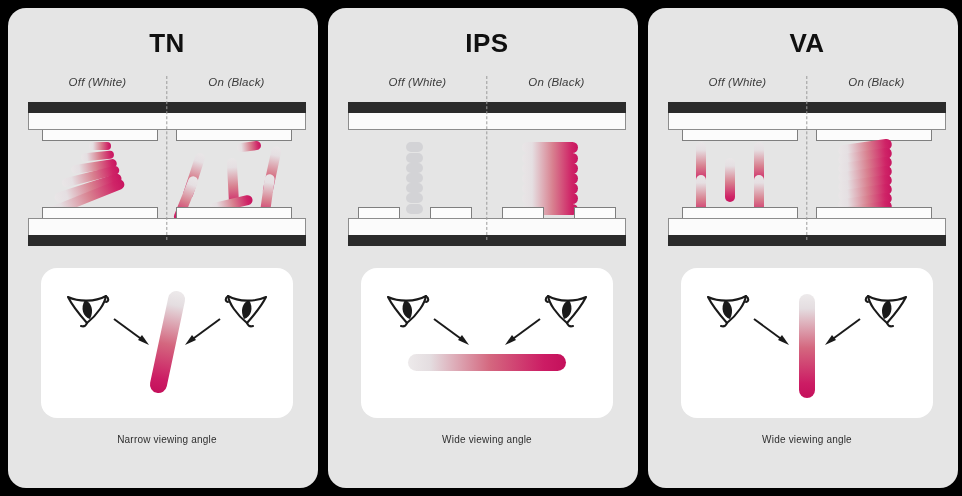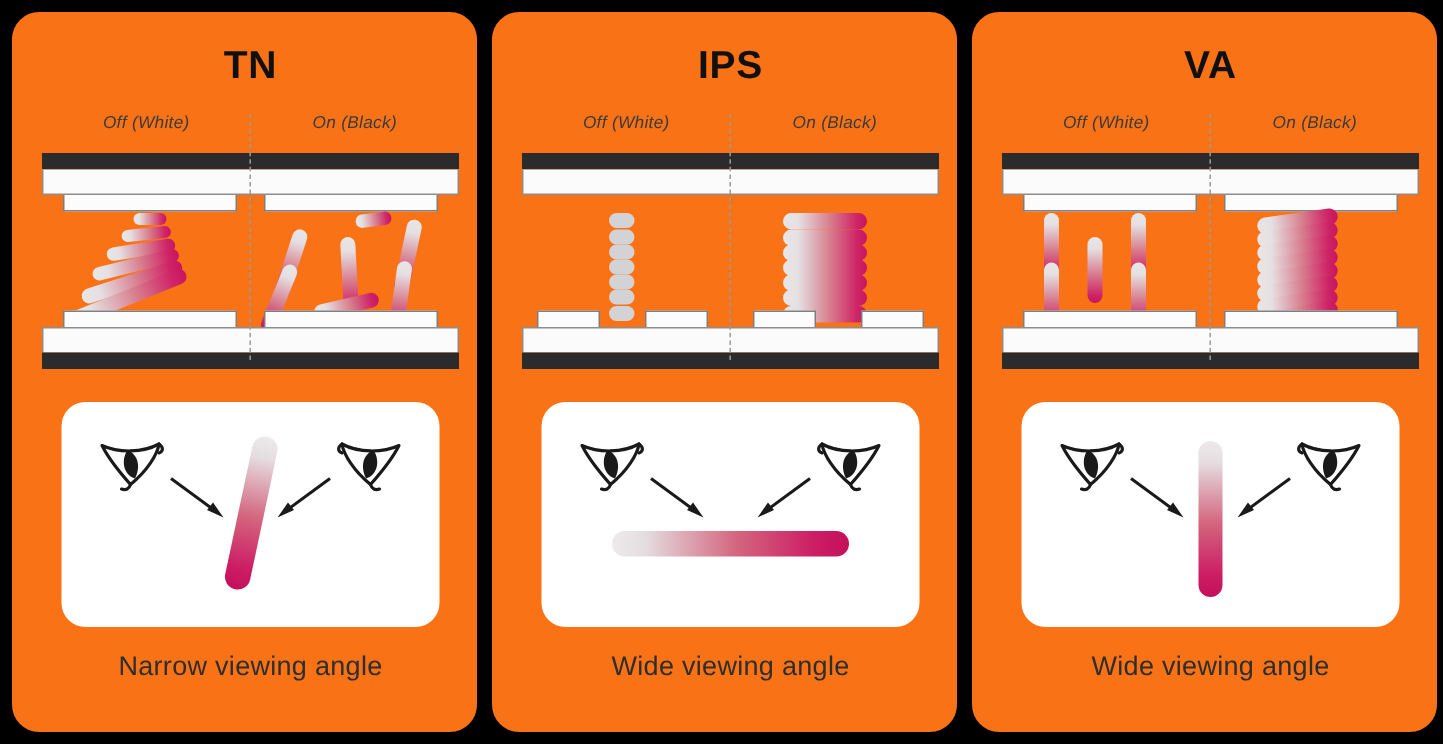--- a/index.html
+++ b/index.html
@@ -20,21 +20,21 @@
     background: #000000;
     display: flex;
     gap: 10px;
     padding: 8px 8px;
     align-items: stretch;
   }
 
   .panel {
     position: relative;
     flex: 1 1 0;
-    background: #f97316;
+    background: #e5e5e5;
     border-radius: 18px;
     display: flex;
     flex-direction: column;
     align-items: center;
     padding: 14px 12px 14px 20px;
   }
 
   .panel-title {
     font-size: 26px;
     font-weight: bold;
@@ -223,21 +223,21 @@
     width: 16px;
     height: 104px;
     left: 50%;
     margin-left: -8px;
     top: 26px;
     background: linear-gradient(180deg, #edeaeb 0%, #e4dde0 14%, #d4677f 52%, #cc1c64 86%, #c4105b 100%);
   }
 
   .caption {
     margin-top: 16px;
-    font-size: 18px;
+    font-size: 10px;
     color: #2e2e2e;
     letter-spacing: 0.2px;
   }
 </style>
 </head>
 <body>
 
 <div id="board">
 
   <section class="panel">

